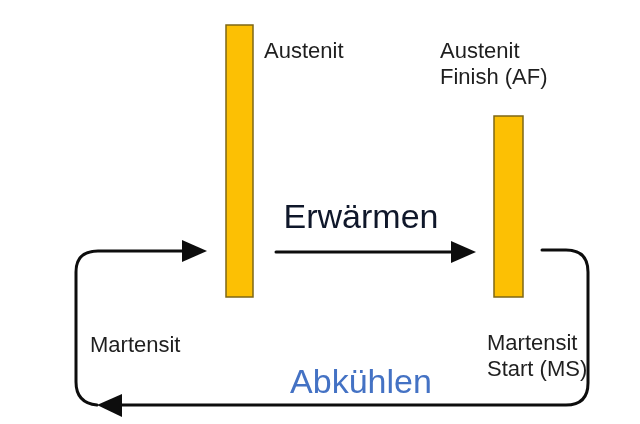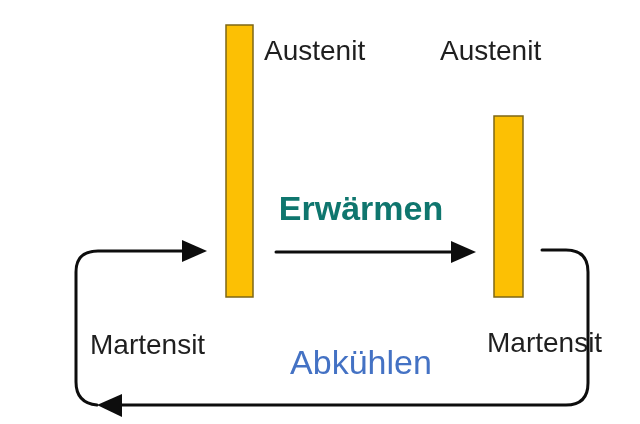--- a/index.html
+++ b/index.html
@@ -6,36 +6,36 @@
   .canvas{
     position:relative;
     width:640px;height:424px;
     background:#ffffff;
     overflow:hidden;
     font-family:"Liberation Sans",sans-serif;
   }
   .canvas svg{position:absolute;left:0;top:0;}
   .node-label{
     position:absolute;
-    font-size:28px;
+    font-size:22px;
     line-height:26px;
     color:#1f1f1f;
     white-space:nowrap;
   }
   .node-label span{display:block;}
   .process-label{
     position:absolute;
     left:266px;width:190px;
     text-align:center;
     font-size:34px;
     line-height:38px;
     white-space:nowrap;
   }
-  .heating{top:189px;color:#0f766e;font-weight:bold;}
-  .cooling{top:343px;color:#4472c4;}
+  .heating{top:197px;color:#0f172a;}
+  .cooling{top:362px;color:#4472c4;}
   .pos-as{left:264px;top:38px;}
   .pos-af{left:440px;top:38px;}
   .pos-mf{left:90px;top:332px;}
   .pos-ms{left:487px;top:330px;}
 </style>
 </head>
 <body>
 
 <div class="canvas">
 
@@ -53,26 +53,28 @@
     <path d="M97 405 Q76 403 76 382 V272 Q76 251 98 251 H182" fill="none" stroke-width="3" stroke-linecap="round" stroke="#0d0d0d"></path>
     <polygon points="182,240 182,262 207,251" fill="#0d0d0d"></polygon>
   </svg>
 
   <div class="node-label pos-as">
     <span>Austenit</span>
   </div>
 
   <div class="node-label pos-af">
     <span>Austenit</span>
+    <span>Finish (AF)</span>
   </div>
 
   <div class="node-label pos-mf">
     <span>Martensit</span>
   </div>
 
   <div class="node-label pos-ms">
     <span>Martensit</span>
+    <span>Start (MS)</span>
   </div>
 
   <div class="process-label heating">Erwärmen</div>
   <div class="process-label cooling">Abkühlen</div>
 
 </div>
 
 </body></html>

